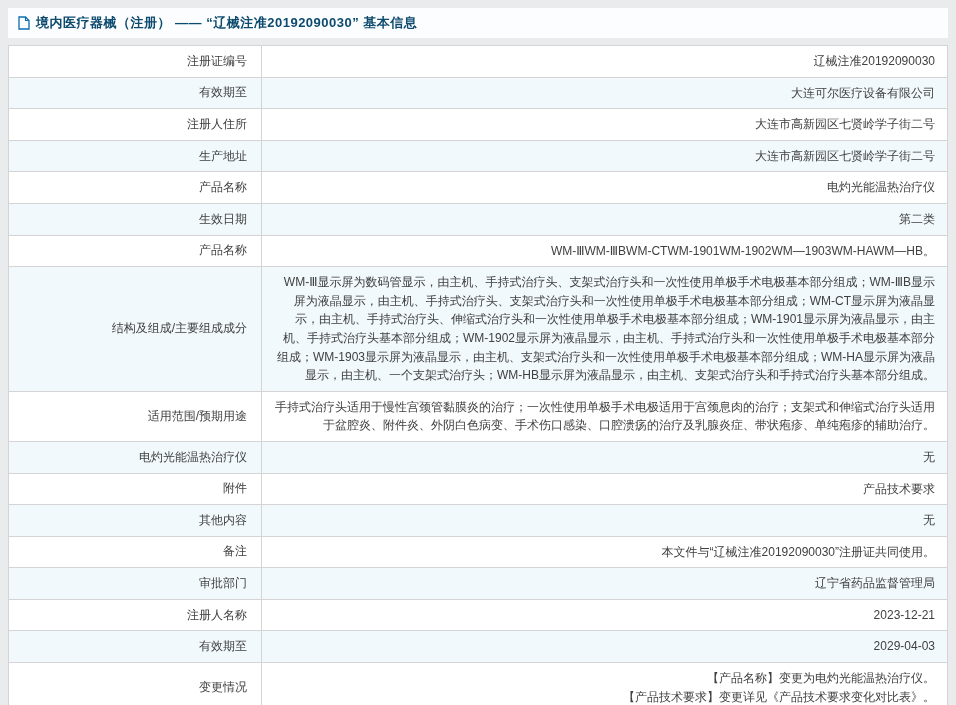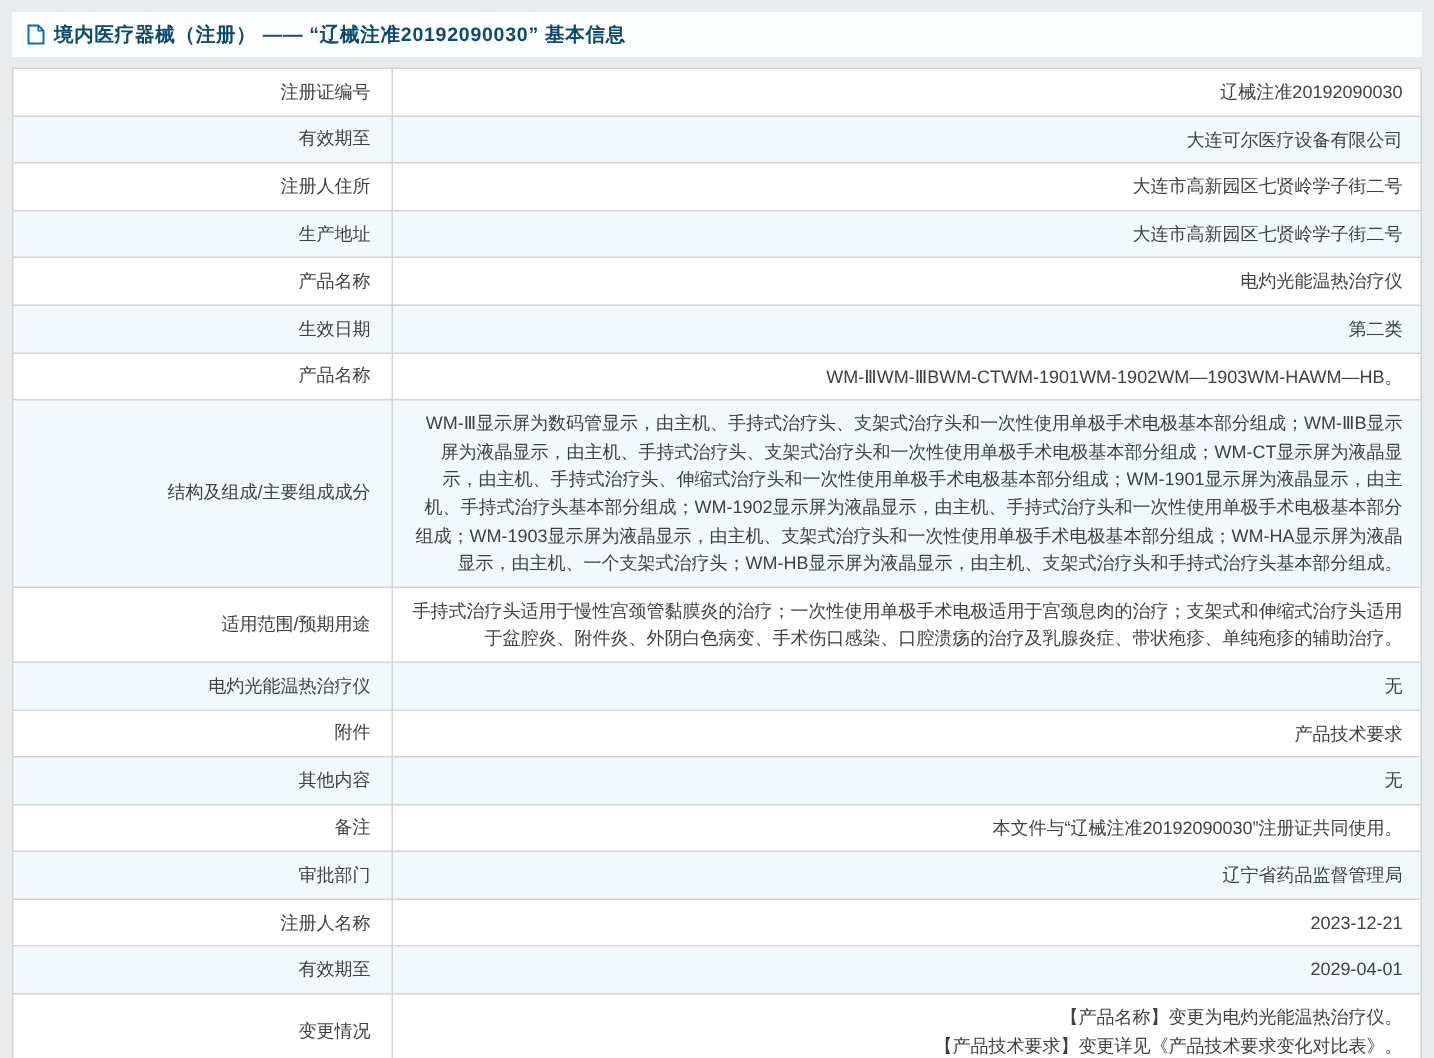--- a/index.html
+++ b/index.html
@@ -133,21 +133,21 @@
       <tr>
         <td class="label">审批部门</td>
         <td class="value">辽宁省药品监督管理局</td>
       </tr>
       <tr>
         <td class="label">注册人名称</td>
         <td class="value">2023-12-21</td>
       </tr>
       <tr>
         <td class="label">有效期至</td>
-        <td class="value">2029-04-01</td>
+        <td class="value">2029-04-03</td>
       </tr>
       <tr>
         <td class="label">变更情况</td>
         <td class="value multiline">【产品名称】变更为电灼光能温热治疗仪。
 【产品技术要求】变更详见《产品技术要求变化对比表》。</td>
       </tr>
 
     </tbody>
   </table>
 

